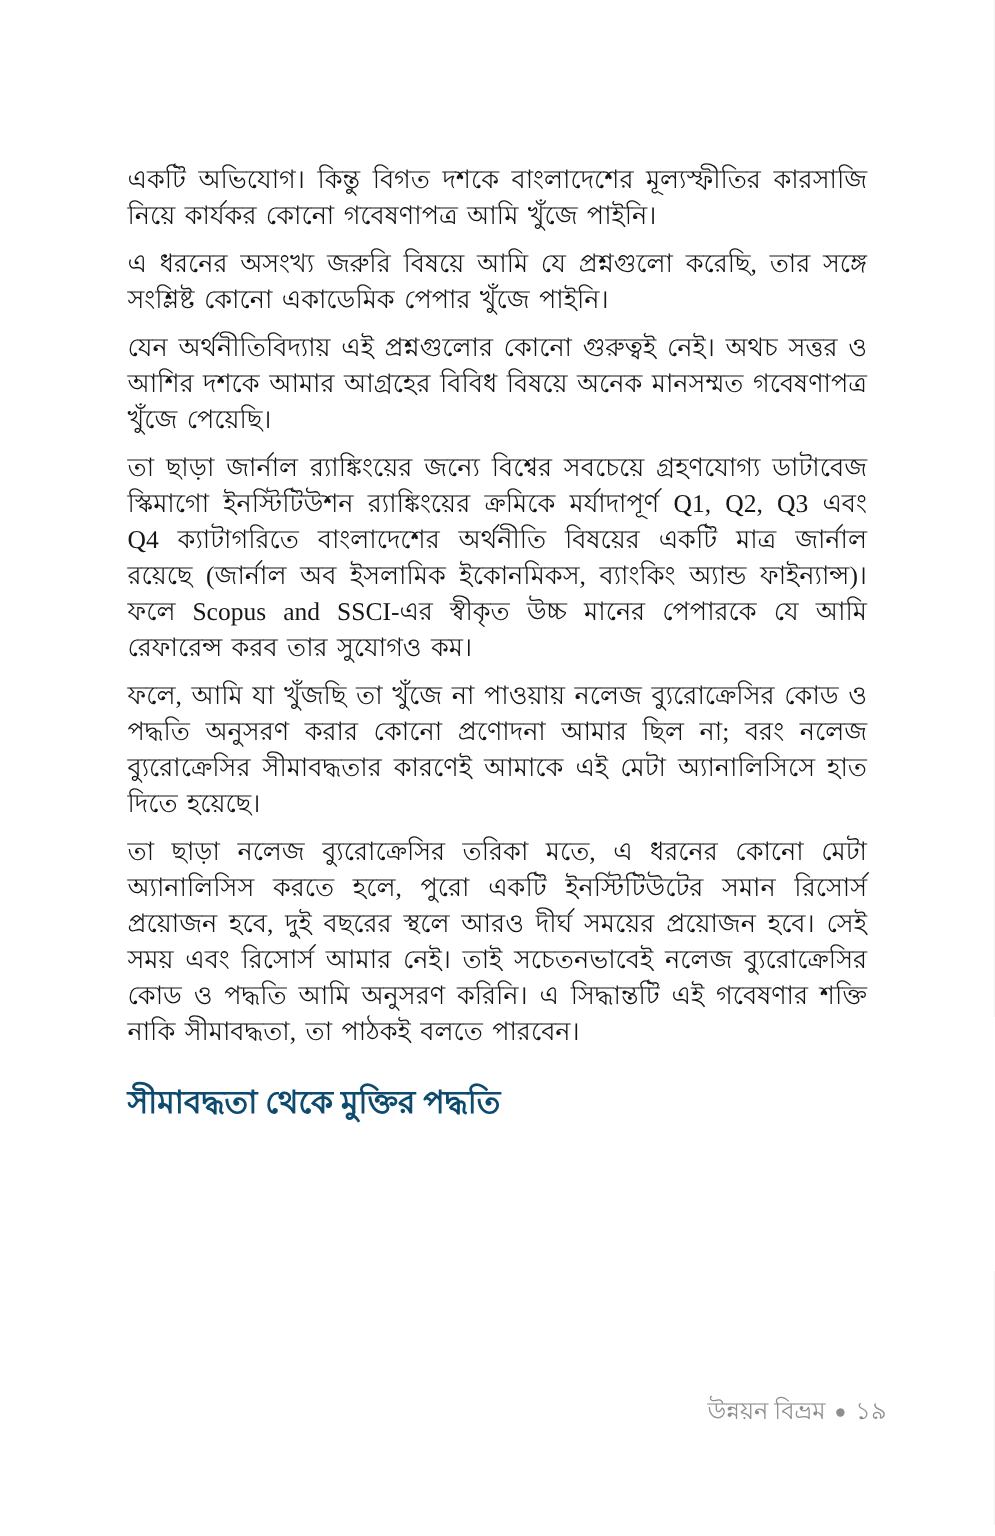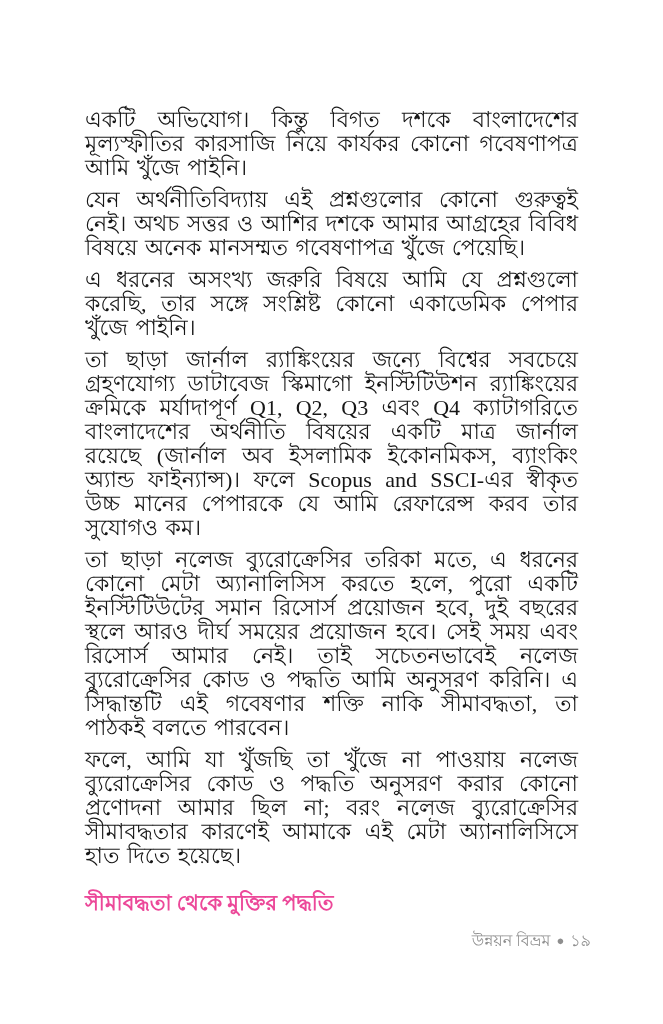--- a/index.html
+++ b/index.html
@@ -17,34 +17,34 @@
     font-family: "Liberation Serif", "DejaVu Serif", serif;
   }
   .content {
     position: absolute;
     left: 85px;
     top: 108px;
     width: 493px;
     color: #161616;
   }
   .body-para {
-    font-size: 22px;
+    font-size: 17px;
     line-height: 24px;
     text-align: justify;
     text-justify: inter-word;
     word-spacing: 2px;
     margin: 0 0 8px 0;
   }
   .section-heading {
     font-size: 21px;
     line-height: 26px;
     font-weight: 700;
     margin: 22px 0 15px 0;
     text-align: left;
-    color: #ec4899;
+    color: #0c4a6e;
   }
   .footer {
     position: absolute;
     top: 930px;
     right: 72px;
     font-size: 16px;
     line-height: 22px;
     color: #8e8e8e;
     white-space: nowrap;
   }
@@ -57,30 +57,30 @@
 </style>
 </head>
 <body>
 
 <div class="page">
 
   <div class="content">
 
     <p class="body-para">একটি অভিযোগ। কিন্তু বিগত দশকে বাংলাদেশের মূল্যস্ফীতির কারসাজি নিয়ে কার্যকর কোনো গবেষণাপত্র আমি খুঁজে পাইনি।</p>
 
+    <p class="body-para">এ ধরনের অসংখ্য জরুরি বিষয়ে আমি যে প্রশ্নগুলো করেছি, তার সঙ্গে সংশ্লিষ্ট কোনো একাডেমিক পেপার খুঁজে পাইনি।</p>
+
     <p class="body-para">যেন অর্থনীতিবিদ্যায় এই প্রশ্নগুলোর কোনো গুরুত্বই নেই। অথচ সত্তর ও আশির দশকে আমার আগ্রহের বিবিধ বিষয়ে অনেক মানসম্মত গবেষণাপত্র খুঁজে পেয়েছি।</p>
-
-    <p class="body-para">এ ধরনের অসংখ্য জরুরি বিষয়ে আমি যে প্রশ্নগুলো করেছি, তার সঙ্গে সংশ্লিষ্ট কোনো একাডেমিক পেপার খুঁজে পাইনি।</p>
 
 
     <p class="body-para">তা ছাড়া জার্নাল র‍্যাঙ্কিংয়ের জন্যে বিশ্বের সবচেয়ে গ্রহণযোগ্য ডাটাবেজ স্কিমাগো ইনস্টিটিউশন র‍্যাঙ্কিংয়ের ক্রমিকে মর্যাদাপূর্ণ Q1, Q2, Q3 এবং Q4 ক্যাটাগরিতে বাংলাদেশের অর্থনীতি বিষয়ের একটি মাত্র জার্নাল রয়েছে (জার্নাল অব ইসলামিক ইকোনমিকস, ব্যাংকিং অ্যান্ড ফাইন্যান্স)। ফলে Scopus and SSCI-এর স্বীকৃত উচ্চ মানের পেপারকে যে আমি রেফারেন্স করব তার সুযোগও কম।</p>
 
+    <p class="body-para">ফলে, আমি যা খুঁজছি তা খুঁজে না পাওয়ায় নলেজ ব্যুরোক্রেসির কোড ও পদ্ধতি অনুসরণ করার কোনো প্রণোদনা আমার ছিল না; বরং নলেজ ব্যুরোক্রেসির সীমাবদ্ধতার কারণেই আমাকে এই মেটা অ্যানালিসিসে হাত দিতে হয়েছে।</p>
+
     <p class="body-para">তা ছাড়া নলেজ ব্যুরোক্রেসির তরিকা মতে, এ ধরনের কোনো মেটা অ্যানালিসিস করতে হলে, পুরো একটি ইনস্টিটিউটের সমান রিসোর্স প্রয়োজন হবে, দুই বছরের স্থলে আরও দীর্ঘ সময়ের প্রয়োজন হবে। সেই সময় এবং রিসোর্স আমার নেই। তাই সচেতনভাবেই নলেজ ব্যুরোক্রেসির কোড ও পদ্ধতি আমি অনুসরণ করিনি। এ সিদ্ধান্তটি এই গবেষণার শক্তি নাকি সীমাবদ্ধতা, তা পাঠকই বলতে পারবেন।</p>
-
-    <p class="body-para">ফলে, আমি যা খুঁজছি তা খুঁজে না পাওয়ায় নলেজ ব্যুরোক্রেসির কোড ও পদ্ধতি অনুসরণ করার কোনো প্রণোদনা আমার ছিল না; বরং নলেজ ব্যুরোক্রেসির সীমাবদ্ধতার কারণেই আমাকে এই মেটা অ্যানালিসিসে হাত দিতে হয়েছে।</p>
 
     <h2 class="section-heading">সীমাবদ্ধতা থেকে মুক্তির পদ্ধতি</h2>
 
 
   </div>
 
   <div class="footer">
     <span>উন্নয়ন বিভ্রম</span><span class="sep">●</span><span>১৯</span>
   </div>
 

